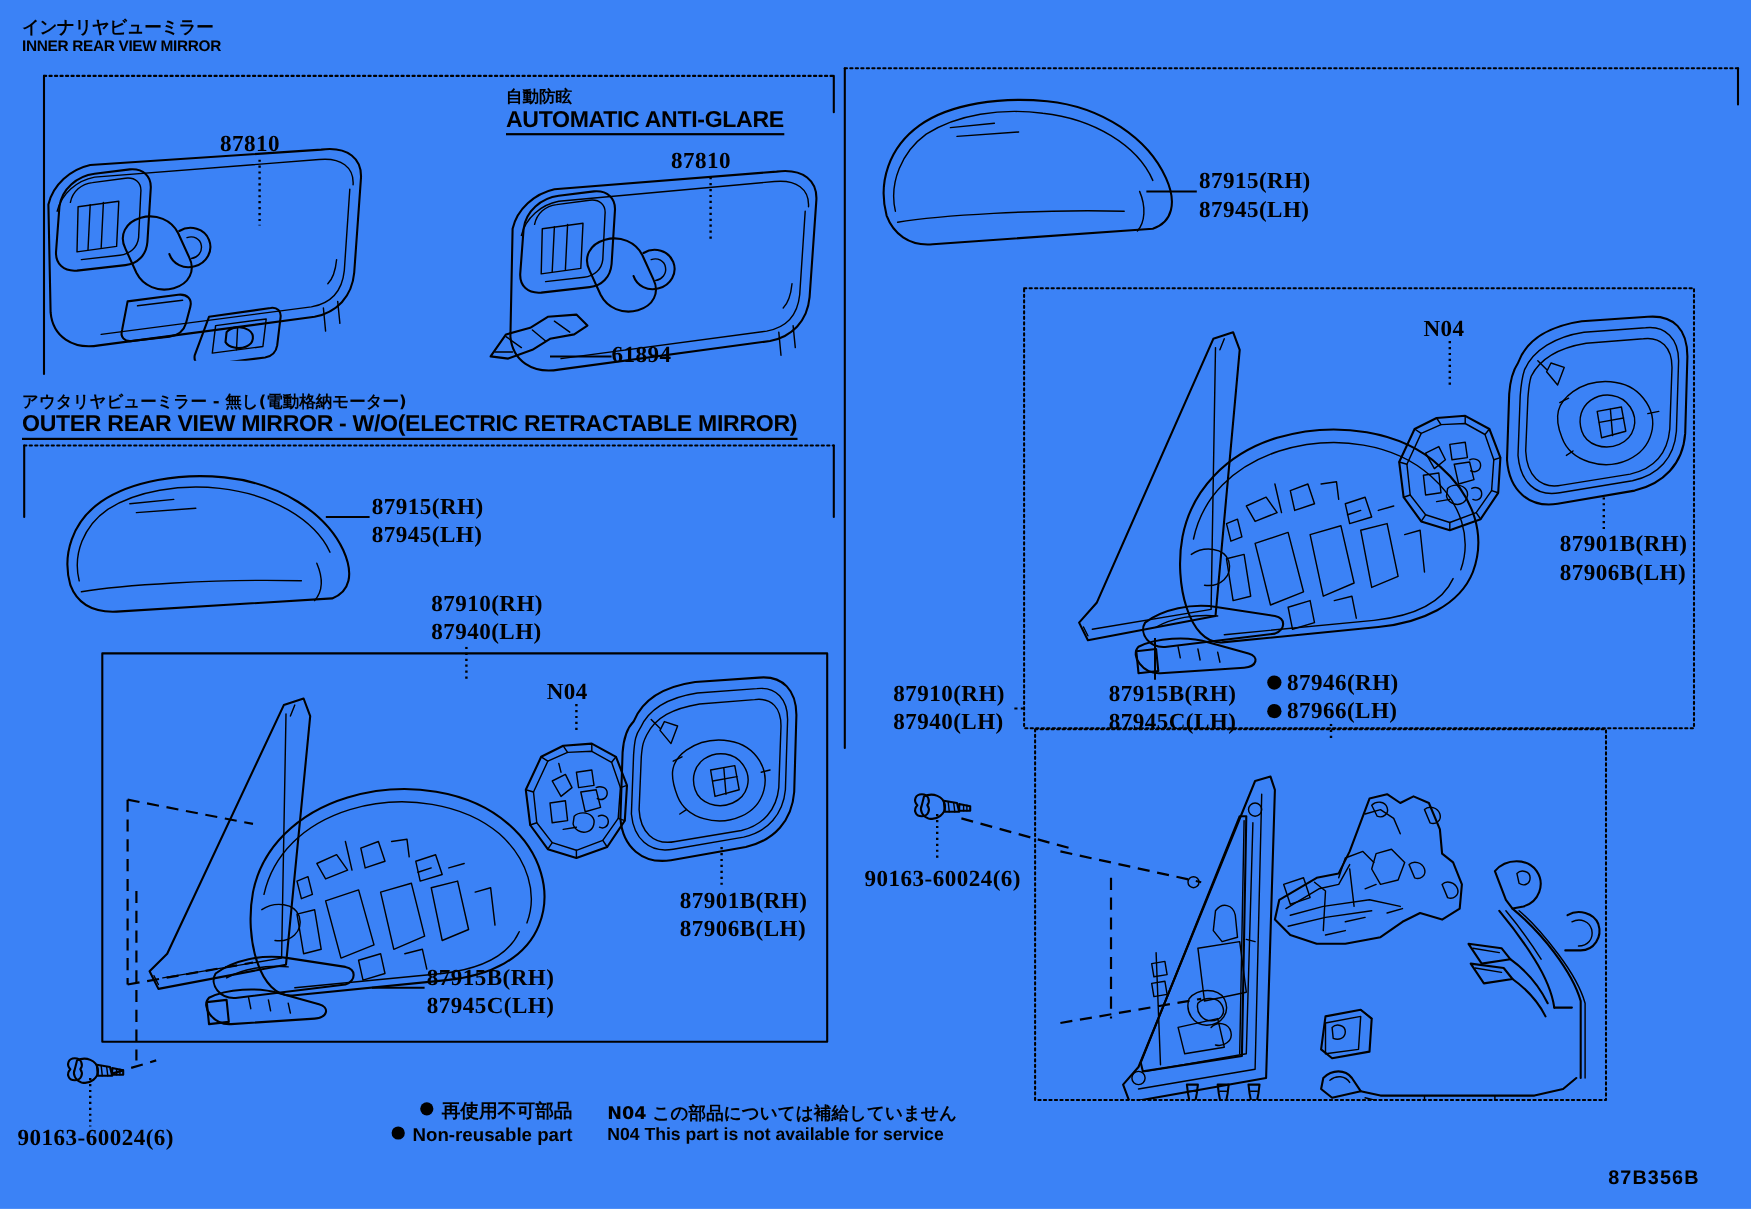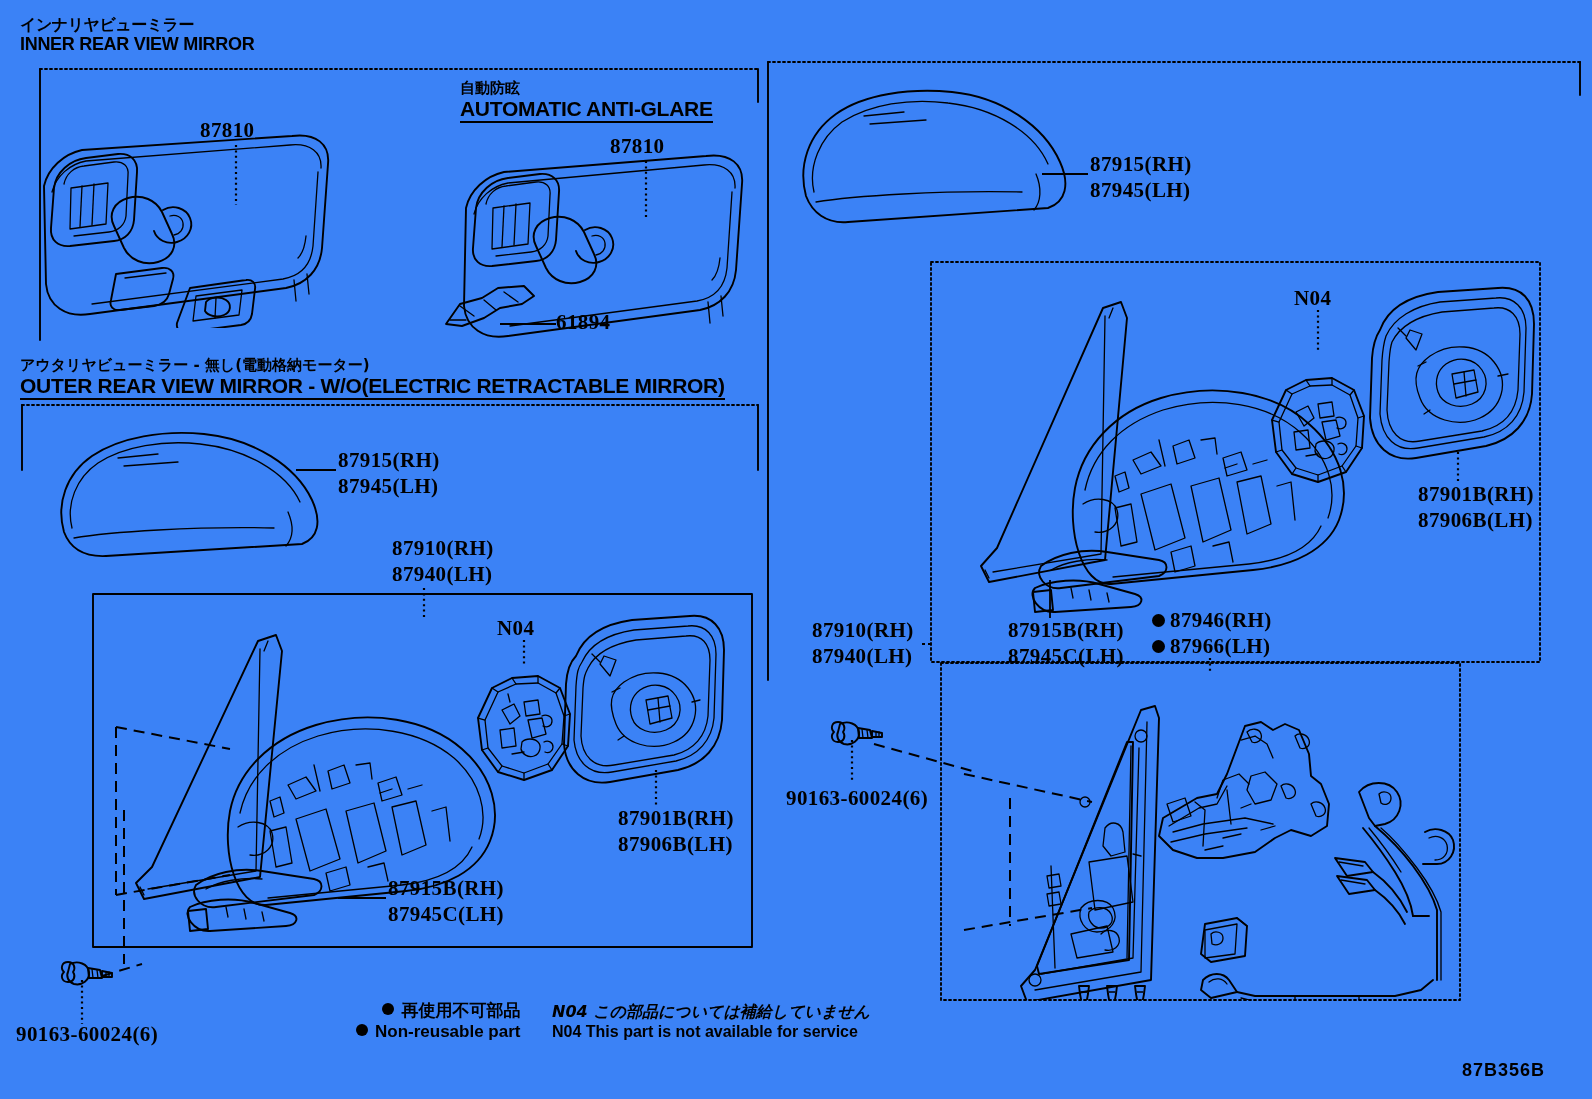--- a/index.html
+++ b/index.html
@@ -24,21 +24,21 @@
   }
   .sect-hdr .jp{
     font-family:"DejaVu Sans",sans-serif;
     font-size:16px;
     font-weight:600;
     letter-spacing:-0.5px;
     display:block;
   }
   .sect-hdr .en{
     font-family:"Liberation Sans","DejaVu Sans",sans-serif;
-    font-size:18px;
+    font-size:14px;
     font-weight:700;
     letter-spacing:-0.3px;
     display:block;
   }
   .sub-hdr{
     position:absolute;
     line-height:1.12;
     white-space:nowrap;
   }
   .sub-hdr .jp{
@@ -89,21 +89,21 @@
     font-family:"Liberation Sans",sans-serif;
     font-size:17px;font-weight:700;display:block;
   }
   .legend .bullet{
     display:inline-block;width:12px;height:12px;border-radius:50%;
     background:#000;margin-right:7px;vertical-align:1px;
   }
   .legend-n{
     position:absolute;line-height:1.25;white-space:nowrap;
   }
-  .legend-n .jp{font-family:"DejaVu Sans",sans-serif;font-size:16px;font-weight:700;display:block;font-style:italic;}
+  .legend-n .jp{font-family:"DejaVu Sans",sans-serif;font-size:16px;font-weight:700;display:block;}
   .legend-n .en{font-family:"Liberation Sans",sans-serif;font-size:16px;font-weight:700;display:block;}
   .sheetcode{
     position:absolute;
     font-family:"Liberation Sans",sans-serif;
     font-size:18px;font-weight:700;letter-spacing:1px;
   }
   svg{display:block;}
   .ln{fill:none;stroke:#000;stroke-width:1.9;stroke-linecap:round;stroke-linejoin:round;}
   .ln-t{fill:none;stroke:#000;stroke-width:1.3;stroke-linecap:round;stroke-linejoin:round;}
   .lead{fill:none;stroke:#000;stroke-width:1.8;}

